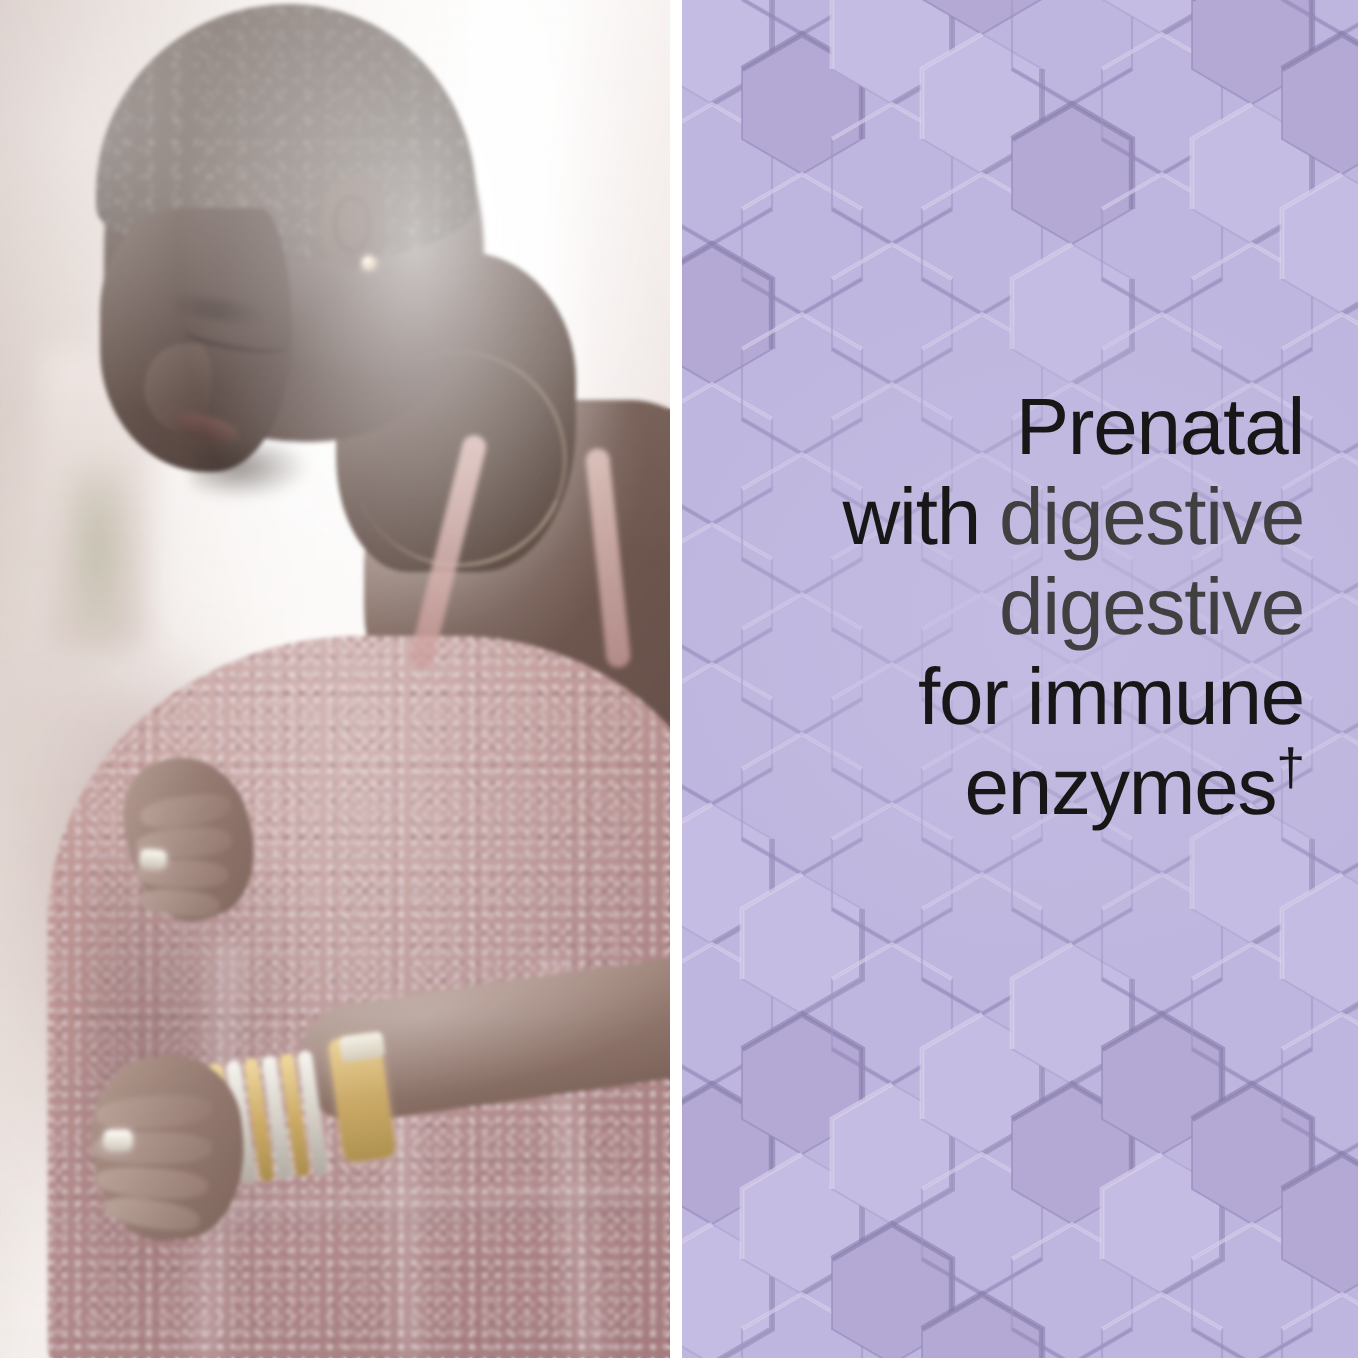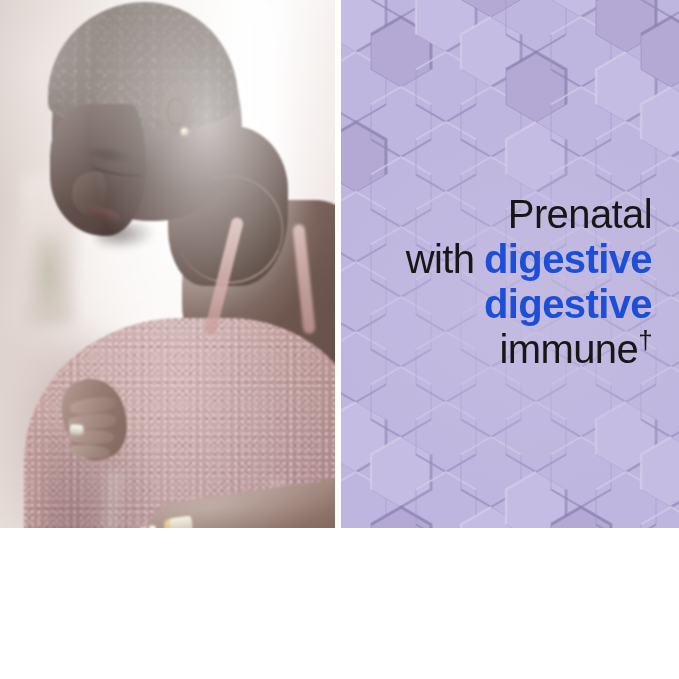--- a/index.html
+++ b/index.html
@@ -8,21 +8,21 @@
     padding: 0;
     background: #ffffff;
   }
   body {
     font-family: "Liberation Sans", sans-serif;
   }
 
   #canvas {
     position: relative;
     width: 679px;
-    height: 528px;
+    height: 679px;
     overflow: hidden;
     background: #ffffff;
   }
 
   
   .photo-panel {
     position: absolute;
     left: 0;
     top: 0;
     width: 335px;
@@ -424,22 +424,22 @@
     text-align: right;
     font-family: "Liberation Sans", sans-serif;
     font-size: 40px;
     line-height: 45px;
     letter-spacing: -0.6px;
     color: #171717;
     font-weight: 400;
     word-spacing: -1px;
   }
   .headline .hl {
-    font-weight: 700;
-    color: #1d4ed8;
+    font-weight: 400;
+    color: #404040;
   }
   .headline .dagger {
     font-size: 26px;
     vertical-align: super;
     line-height: 0;
   }
 </style>
 </head>
 <body>
 
@@ -631,17 +631,18 @@
         <use href="#hx" x="300" y="647"></use>
       </svg>
     </div>
 
     <div class="panel-vignette"></div>
 
     <div class="headline">
       <div><span>Prenatal</span></div>
       <div><span>with </span><span class="hl">digestive</span></div>
       <div><span class="hl">digestive</span></div>
-      <div><span>immune</span><span class="dagger">†</span></div>
+      <div><span>for immune</span></div>
+      <div><span>enzymes</span><span class="dagger">†</span></div>
     </div>
 
   </div>
 </div>
 
 </body></html>

